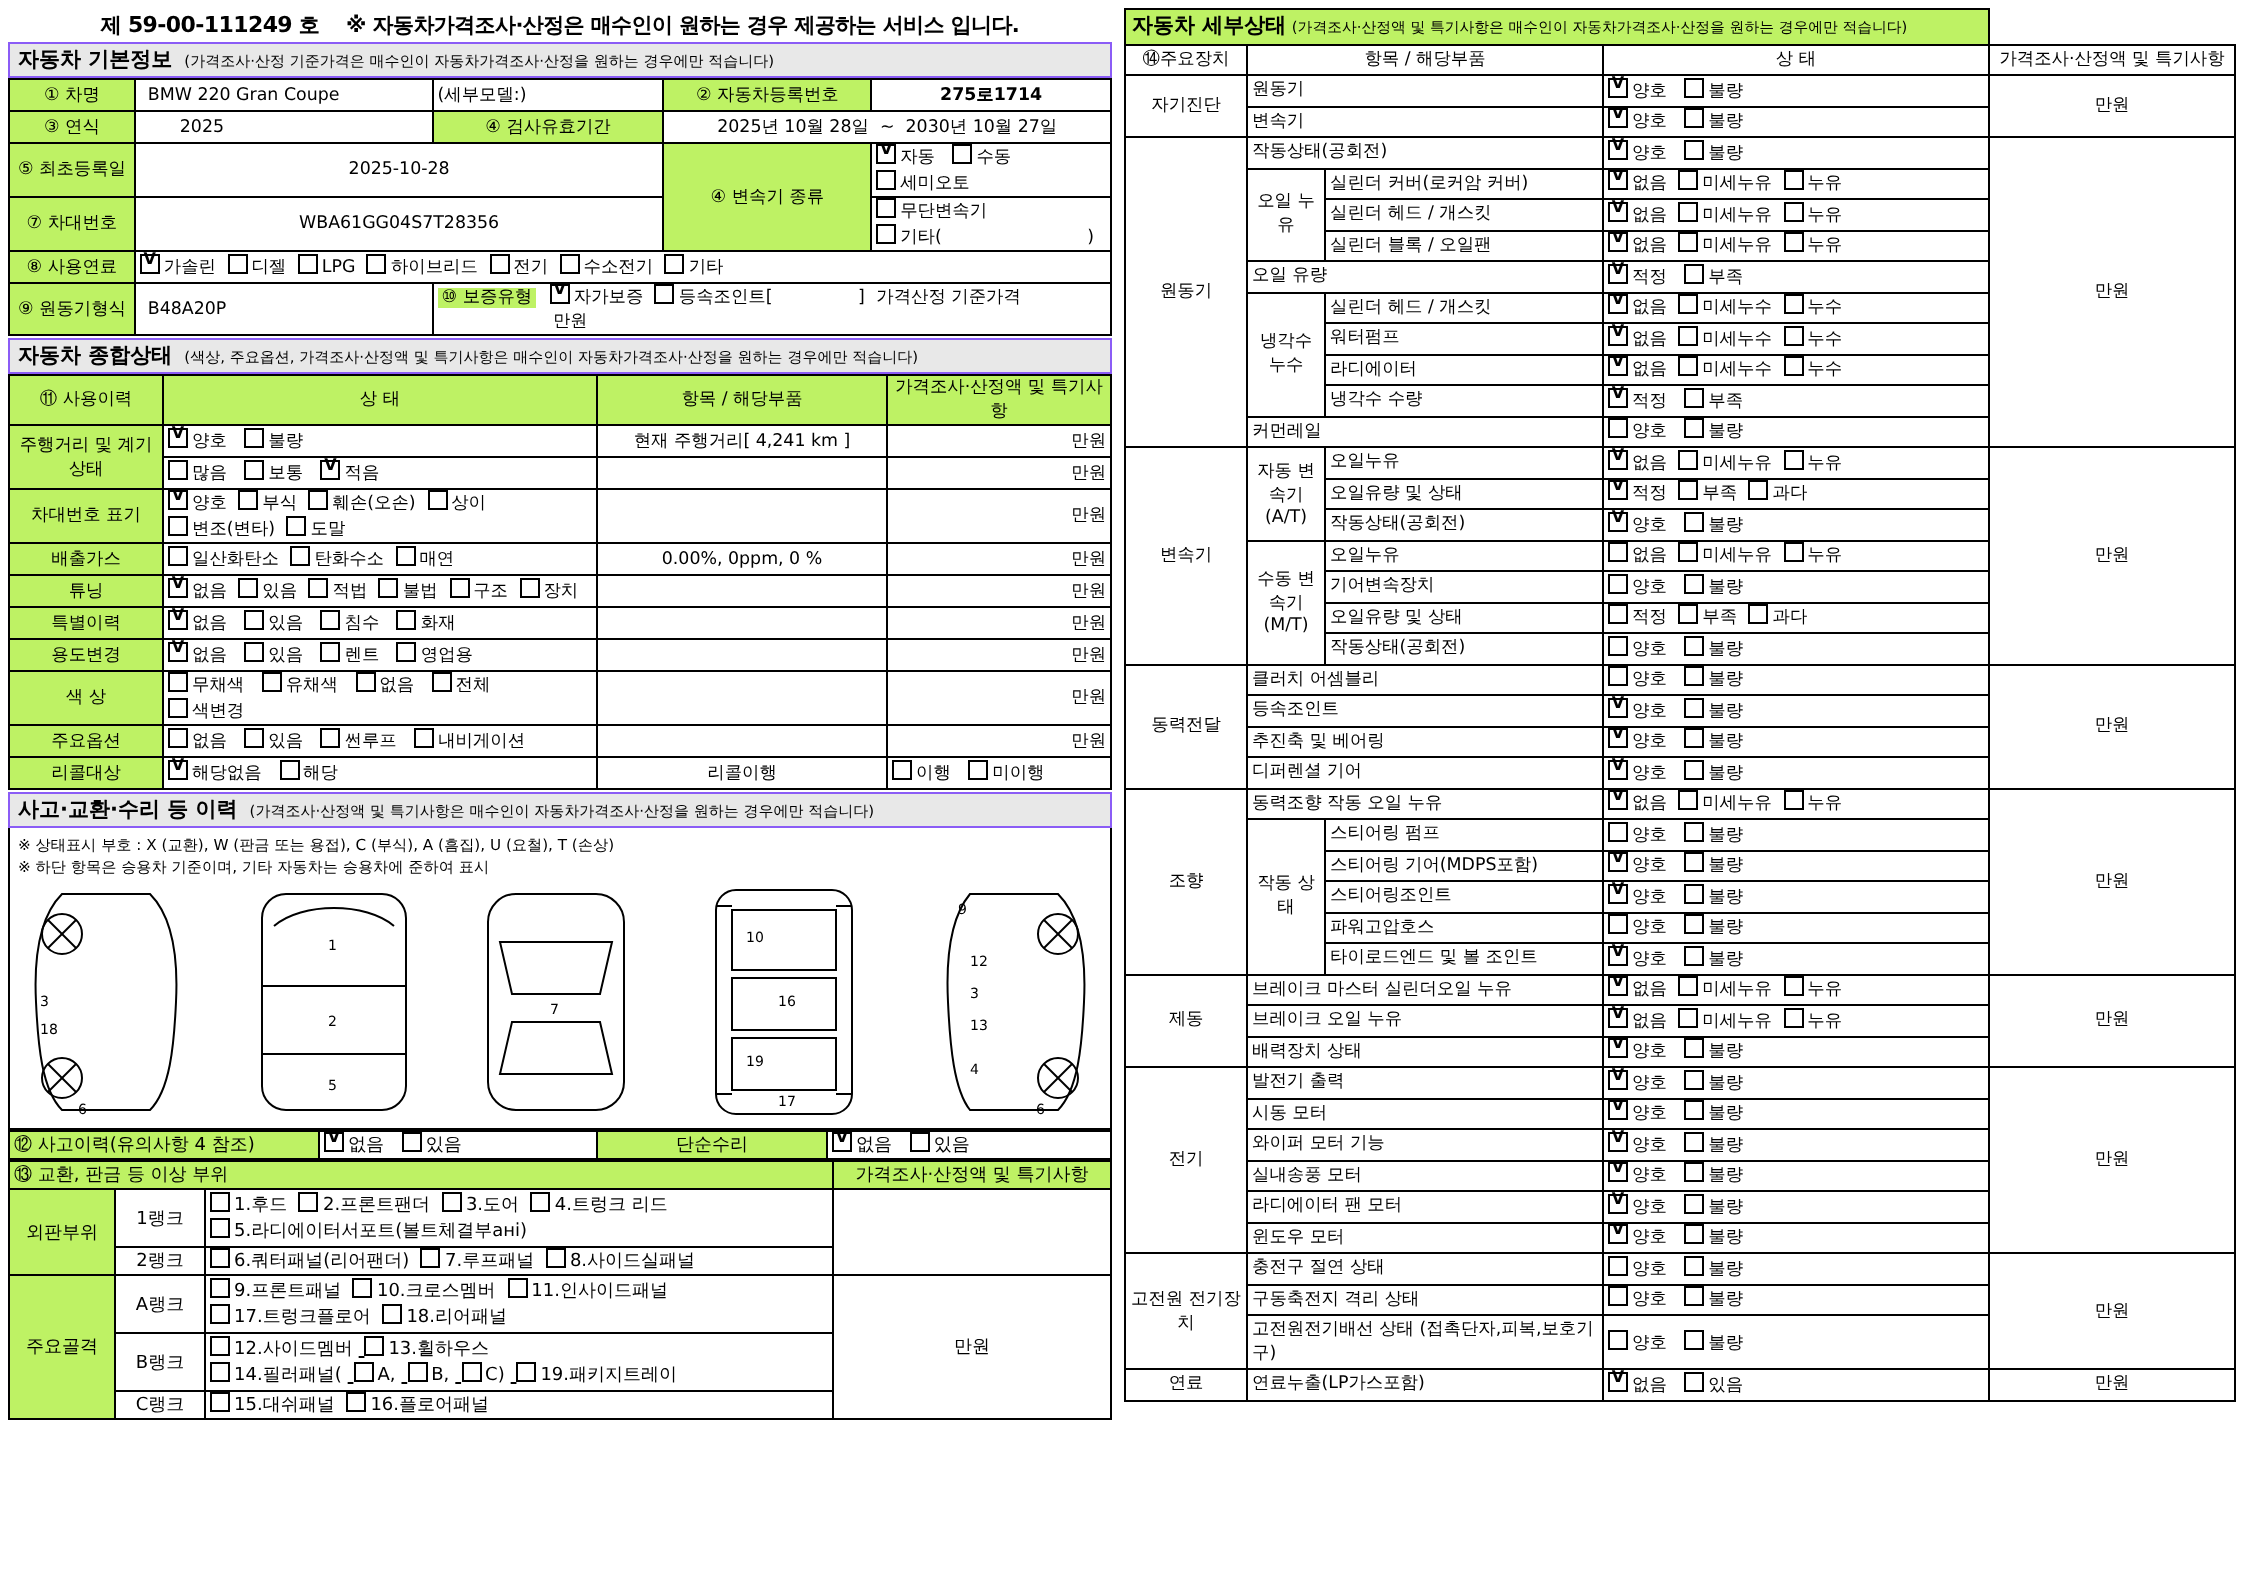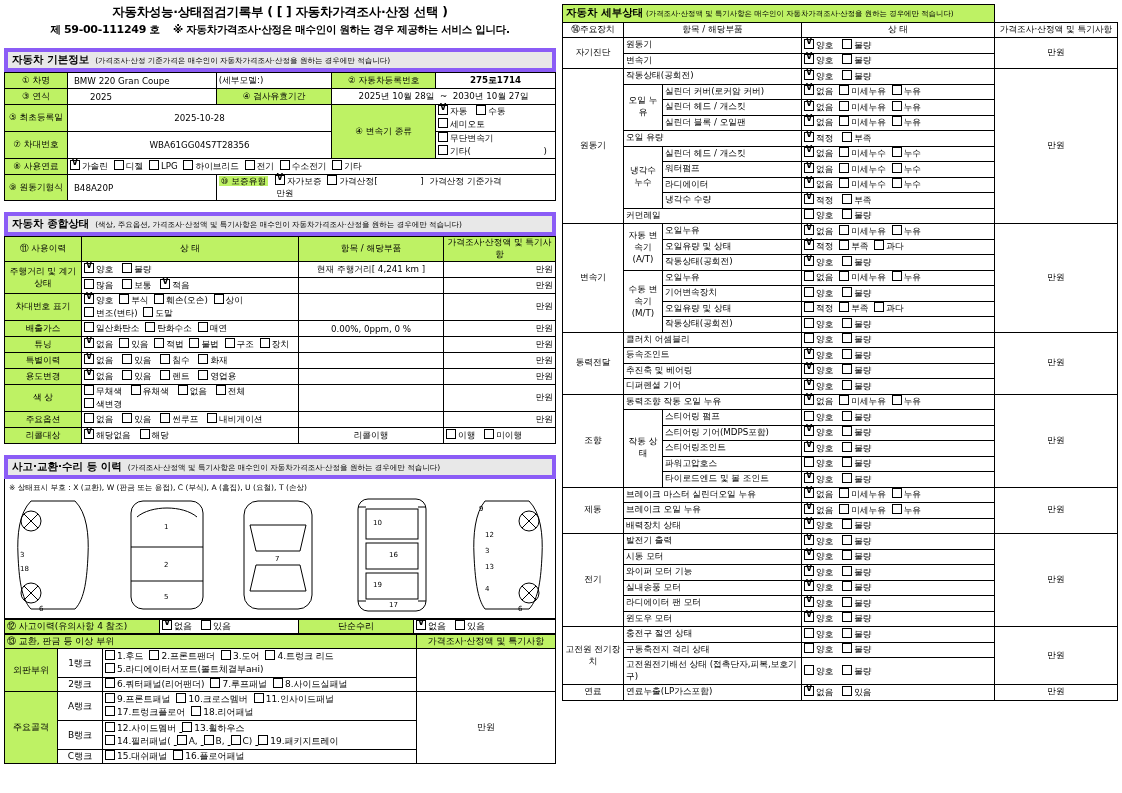--- a/index.html
+++ b/index.html
@@ -18,21 +18,21 @@
 
   table{border-collapse:collapse;width:100%;}
   td,th{border:1px solid #000;padding:0 2px;vertical-align:middle;font-weight:normal;}
 
   .title-wrap{text-align:center;}
   .doc-title{font-size:12.5px;font-weight:bold;letter-spacing:-.3px;}
   .doc-sub{font-size:10.5px;font-weight:bold;margin-top:2px;letter-spacing:-.3px;}
   .doc-sub .num{font-size:11px;}
   .sechdr{
     background:#e8e8e8;font-weight:bold;font-size:10.5px;
-    padding:1px 4px;border:4px solid #8b5cf6;margin-top:11px;
+    padding:1px 4px;border:1px solid #8b5cf6;margin-top:1px;
   }
   .sechdr .note{font-weight:normal;font-size:7.5px;}
   .hdrline{display:flex;align-items:baseline;gap:6px;}
 
   .c{text-align:center;}
   .r{text-align:right;}
   .g{background:#bef264;}
 
   .chk{display:inline-block;width:8px;height:8px;border:1px solid #000;margin-right:2px;
        vertical-align:-1px;position:relative;background:#fff;}
@@ -60,21 +60,20 @@
 </style>
 </head>
 <body>
 
 <div class="page">
 <div class="cols">
 
   <div class="left">
 
     <div class="title-wrap">
-      <div class="doc-title">자동차성능·상태점검기록부 ( [     ] 자동차가격조사·산정 선택 )</div>
       <div class="doc-sub">
         <span>제</span>
         <span class="num">59-00-111249</span>
         <span>호</span>
         &nbsp;&nbsp;
         <span>※ 자동차가격조사·산정은 매수인이 원하는 경우 제공하는 서비스 입니다.</span>
       </div>
     </div>
 
     <div class="sechdr">
@@ -137,21 +136,21 @@
           <span class="opt narrow"><span class="chk"></span><span>수소전기</span></span>
           <span class="opt narrow"><span class="chk"></span><span>기타</span></span>
         </td>
       </tr>
       <tr>
         <td class="g c">⑨ 원동기형식</td>
         <td style="padding-left:6px;">B48A20P</td>
         <td colspan="3">
           <span class="g" style="padding:0 2px;">⑩ 보증유형</span>
           <span class="opt narrow" style="margin-left:4px;"><span class="chk on"></span><span>자가보증</span></span>
-          <span class="opt narrow"><span class="chk"></span><span>가격산정[</span>
+          <span class="opt narrow"><span class="chk"></span><span>등속조인트[</span>
             <span style="display:inline-block;width:40px;"></span><span>]</span></span>
           <span>가격산정 기준가격</span>
           <span style="display:inline-block;width:55px;"></span>
           <span class="manwon">만원</span>
         </td>
       </tr>
     </tbody>
         </table>
 
     <div class="sechdr">
@@ -294,20 +293,21 @@
 
     <div class="sechdr">
       <span class="hdrline">
         <span>사고·교환·수리 등 이력</span>
         <span class="note">(가격조사·산정액 및 특기사항은 매수인이 자동차가격조사·산정을 원하는 경우에만 적습니다)</span>
       </span>
     </div>
 
     <div class="diagram">
       <div class="legend">※ 상태표시 부호 : X (교환), W (판금 또는 용접), C (부식), A (흠집), U (요철), T (손상)</div>
+      <div class="legend">※ 하단 항목은 승용차 기준이며, 기타 자동차는 승용차에 준하여 표시</div>
       <div class="cars">
 
         <svg width="96" height="120" viewBox="0 0 96 120">
           <path d="M22 6 C10 18,8 40,9 60 C10 82,12 104,22 114 L66 114 C76 104,78 82,79 60 C80 40,78 18,66 6 Z" fill="none" stroke="#000" stroke-width="1"></path>
           <circle cx="22" cy="26" r="10" fill="none" stroke="#000"></circle>
           <line x1="15" y1="19" x2="29" y2="33" stroke="#000"></line>
               <line x1="29" y1="19" x2="15" y2="33" stroke="#000"></line>
           <circle cx="22" cy="98" r="10" fill="none" stroke="#000"></circle>
           <line x1="15" y1="91" x2="29" y2="105" stroke="#000"></line>
               <line x1="29" y1="91" x2="15" y2="105" stroke="#000"></line>

